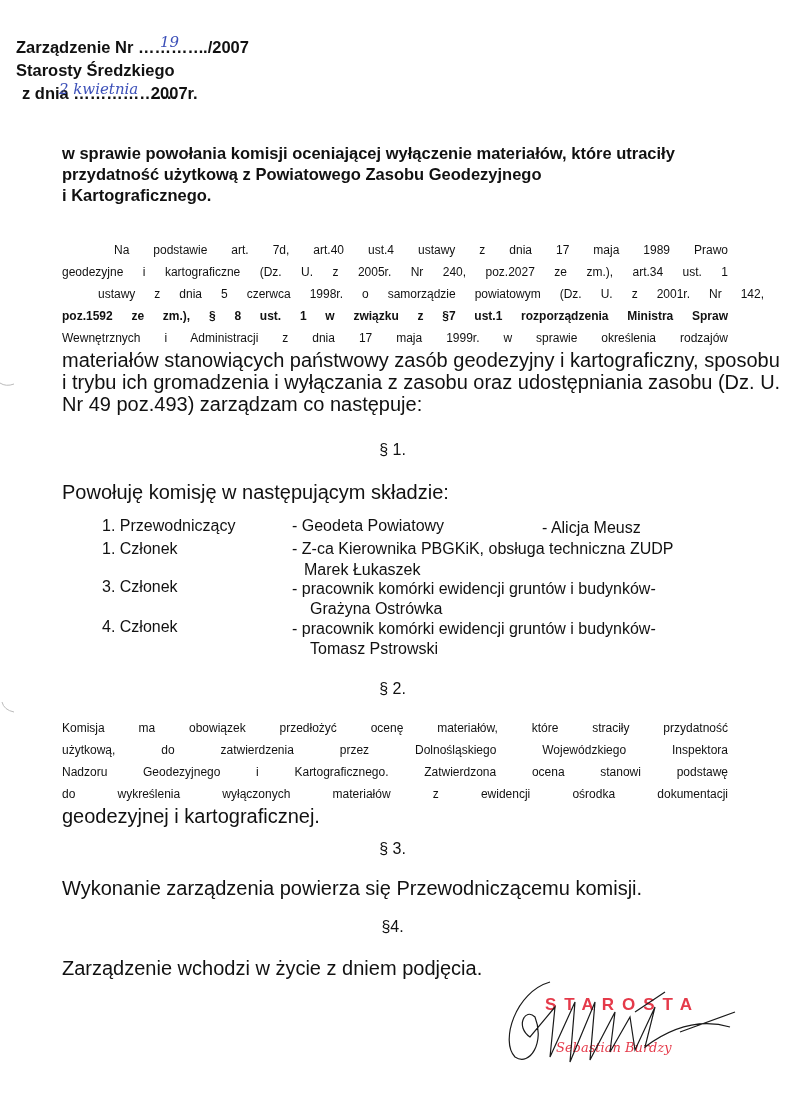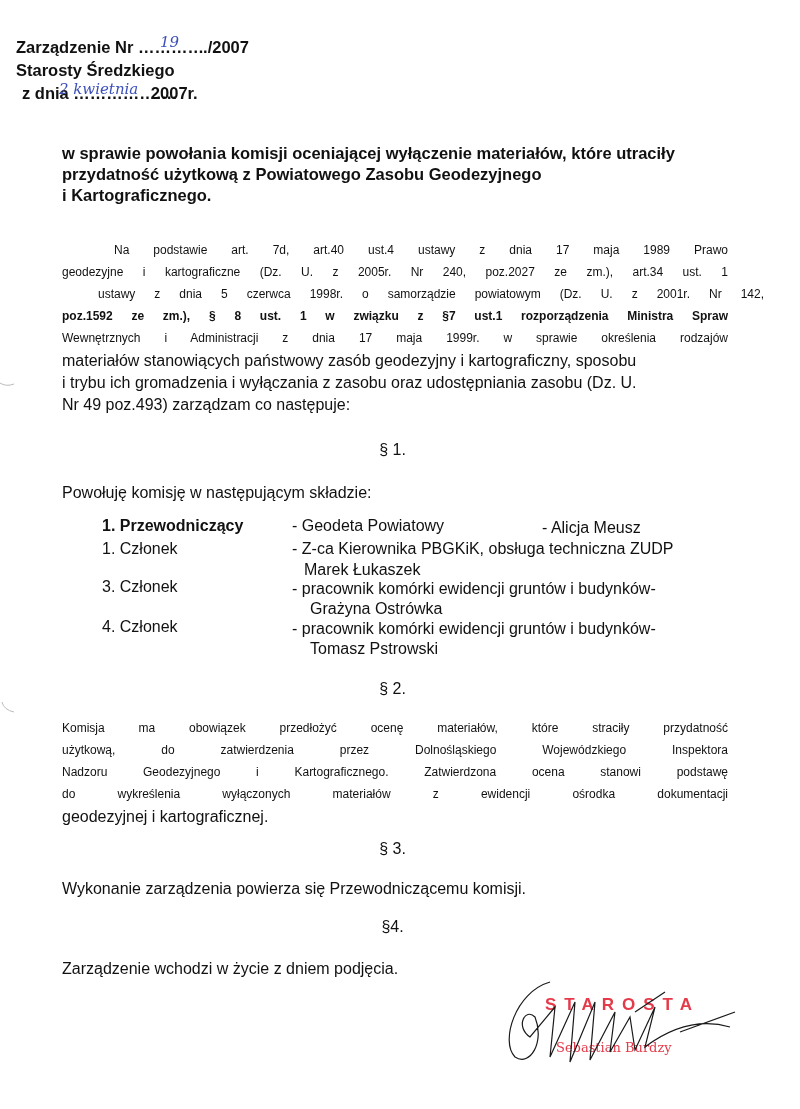--- a/index.html
+++ b/index.html
@@ -2,26 +2,26 @@
 <html><head>
 <meta charset="utf-8">
 <style>
   html, body { margin: 0; padding: 0; background: #ffffff; }
   body { width: 800px; height: 1109px; position: relative; overflow: hidden; color: #111; font-family: "Liberation Sans", sans-serif; }
   .abs { position: absolute; white-space: nowrap; }
   .hdr { font-weight: bold; font-size: 16.5px; text-align: left; left: 16px; width: 696px; }
   .hw { color: #3b4fb8; font-family: "DejaVu Serif", serif; font-style: italic; font-weight: normal; font-size: 15px; }
   .subject { left: 62px; font-weight: bold; font-size: 16.5px; line-height: 21px; }
   .just { left: 62px; width: 666px; text-align: justify; text-align-last: justify; white-space: nowrap; font-size: 12px; line-height: 21px; }
-  .line { left: 62px; font-size: 16px; line-height: 21px; }
+  .line { left: 62px; font-size: 20px; line-height: 21px; }
   .para-head { left: 0; width: 785px; text-align: center; font-size: 16px; }
   .mem { font-size: 16px; }
   .stamp { color: #e53a4a; }
   .stamp-title { font-weight: bold; letter-spacing: 8px; font-size: 17px; }
-  .stamp-name { font-family: "DejaVu Serif", serif; font-size: 13px; }
+  .stamp-name { font-family: "DejaVu Serif", serif; font-style: italic; font-size: 13px; }
 </style>
 </head>
 <body>
 
 <div class="abs hdr" style="top:38px;">
   <span>Zarządzenie Nr </span><span>…………</span><span class="hw" style="position:relative;top:-6px;margin-left:-44px;margin-right:24px;">19</span><span>./2007</span>
 </div>
 <div class="abs hdr" style="top:61px;">Starosty Średzkiego</div>
 <div class="abs hdr" style="top:84px;padding-left:6px;">
   <span>z dnia </span><span>……………….</span><span class="hw" style="position:relative;top:-5px;margin-left:-118px;margin-right:8px;">2 kwietnia</span><span> 2007r.</span>
@@ -37,21 +37,21 @@
 <div class="abs just" style="top:306px;font-weight:bold;">poz.1592 ze zm.), § 8 ust. 1 w związku z §7 ust.1  rozporządzenia Ministra Spraw</div>
 <div class="abs just" style="top:328px;">Wewnętrznych i Administracji z dnia 17 maja 1999r. w sprawie określenia rodzajów</div>
 <div class="abs line" style="top:350px;">materiałów stanowiących państwowy zasób geodezyjny i kartograficzny, sposobu</div>
 <div class="abs line" style="top:372px;"> i trybu ich gromadzenia i wyłączania z zasobu oraz udostępniania zasobu (Dz. U.</div>
 <div class="abs line" style="top:394px;">Nr 49 poz.493) zarządzam co następuje:</div>
 
 <div class="abs para-head" style="top:441px;">§ 1.</div>
 <div class="abs line" style="top:482px;">Powołuję komisję w następującym składzie:</div>
 
 <div>
-  <div class="abs mem" style="top:517px; left:102px;font-weight:bold;">1. Przewodniczący</div>
+  <div class="abs mem" style="top:517px; left:102px;">1. Przewodniczący</div>
   <div class="abs mem" style="top:517px; left:292px;">- Geodeta Powiatowy</div>
   <div class="abs mem" style="top:519px; left:542px;">- Alicja Meusz</div>
 
   <div class="abs mem" style="top:540px; left:102px;">1. Członek</div>
   <div class="abs mem" style="top:540px; left:292px;">- Z-ca Kierownika PBGKiK, obsługa techniczna ZUDP</div>
   <div class="abs mem" style="top:561px; left:304px;">Marek Łukaszek</div>
 
   <div class="abs mem" style="top:578px; left:102px;">3. Członek</div>
   <div class="abs mem" style="top:580px; left:292px;">- pracownik komórki ewidencji gruntów i budynków-</div>
   <div class="abs mem" style="top:600px; left:310px;">Grażyna Ostrówka</div>

